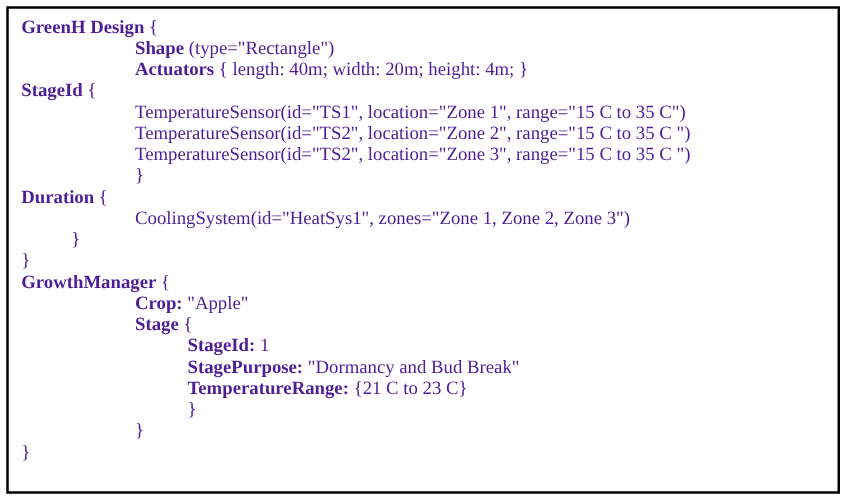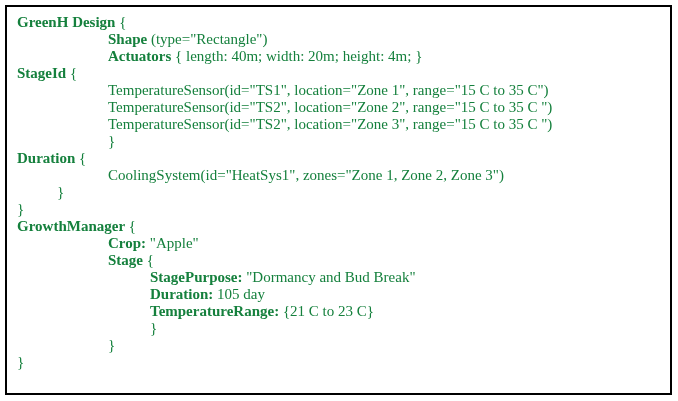--- a/index.html
+++ b/index.html
@@ -21,21 +21,21 @@
     height: 390px;
     box-sizing: border-box;
     border: 2px solid #000000;
     background: #ffffff;
     padding: 7px 8px 5px 8px;
     overflow: hidden;
   }
   .code-line {
     font-size: 15px;
     line-height: 17px;
-    color: #15803d;
+    color: #4c1d95;
     white-space: pre;
   }
   .code-line .bold { font-weight: bold; }
   .ind0 { padding-left: 2px; }
   .ind1 { padding-left: 42px; }
   .ind2 { padding-left: 93px; }
   .ind3 { padding-left: 135px; }
 </style>
 </head>
 <body>
@@ -50,20 +50,20 @@
       <div class="code-line ind2"><span class="">TemperatureSensor(id="TS2", location="Zone 2", range="15 C to 35 C ")</span></div>
       <div class="code-line ind2"><span class="">TemperatureSensor(id="TS2", location="Zone 3", range="15 C to 35 C ")</span></div>
       <div class="code-line ind2"><span class="">}</span></div>
       <div class="code-line ind0"><span class="bold">Duration</span><span class=""> {</span></div>
       <div class="code-line ind2"><span class="">CoolingSystem(id="HeatSys1", zones="Zone 1, Zone 2, Zone 3")</span></div>
       <div class="code-line ind1"><span class="">}</span></div>
       <div class="code-line ind0"><span class="">}</span></div>
       <div class="code-line ind0"><span class="bold">GrowthManager</span><span class=""> {</span></div>
       <div class="code-line ind2"><span class="bold">Crop:</span><span class=""> "Apple"</span></div>
       <div class="code-line ind2"><span class="bold">Stage</span><span class=""> {</span></div>
+      <div class="code-line ind3"><span class="bold">StageId:</span><span class=""> 1</span></div>
       <div class="code-line ind3"><span class="bold">StagePurpose:</span><span class=""> "Dormancy and Bud Break"</span></div>
-      <div class="code-line ind3"><span class="bold">Duration:</span><span class=""> 105 day</span></div>
       <div class="code-line ind3"><span class="bold">TemperatureRange:</span><span class=""> {21 C to 23 C}</span></div>
       <div class="code-line ind3"><span class="">}</span></div>
       <div class="code-line ind2"><span class="">}</span></div>
       <div class="code-line ind0"><span class="">}</span></div>
     </div>
 </div>
 
 </body></html>

